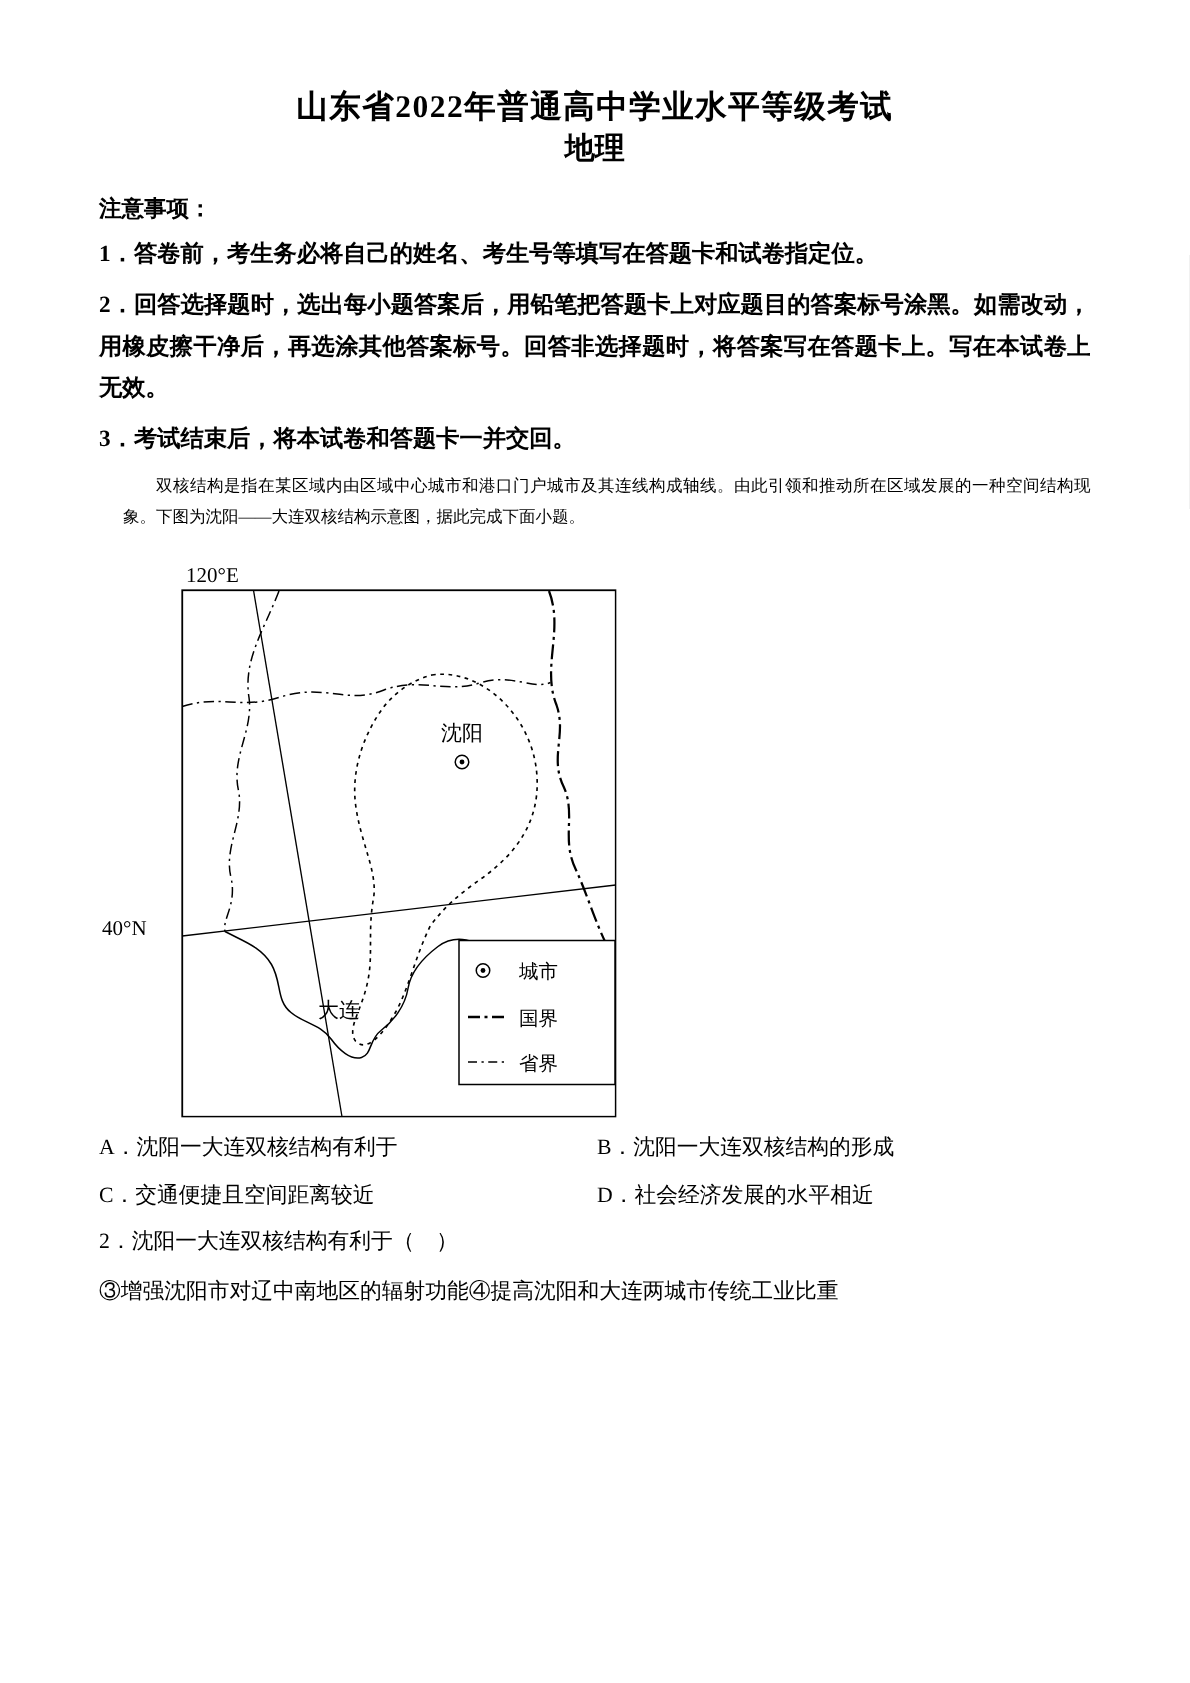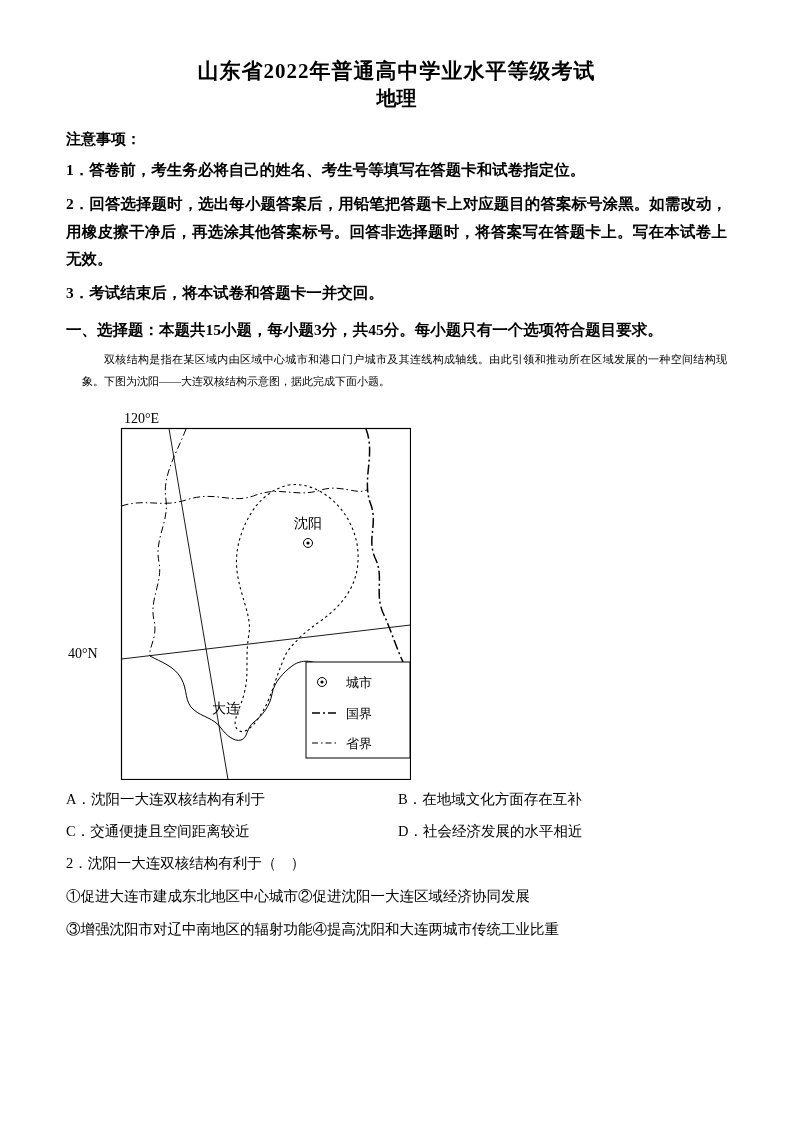--- a/index.html
+++ b/index.html
@@ -85,21 +85,20 @@
 <div class="page">
 
   <div class="doc-title">山东省2022年普通高中学业水平等级考试</div>
   <div class="doc-subject">地理</div>
 
   <div class="notice-heading">注意事项：</div>
   <div class="notice-item">1．答卷前，考生务必将自己的姓名、考生号等填写在答题卡和试卷指定位。</div>
   <div class="notice-item">2．回答选择题时，选出每小题答案后，用铅笔把答题卡上对应题目的答案标号涂黑。如需改动，用橡皮擦干净后，再选涂其他答案标号。回答非选择题时，将答案写在答题卡上。写在本试卷上无效。</div>
   <div class="notice-item">3．考试结束后，将本试卷和答题卡一并交回。</div>
 
-  <div class="section-heading">一、选择题：本题共15小题，每小题3分，共45分。每小题只有一个选项符合题目要求。</div>
   <div class="section-intro">双核结构是指在某区域内由区域中心城市和港口门户城市及其连线构成轴线。由此引领和推动所在区域发展的一种空间结构现象。下图为沈阳——大连双核结构示意图，据此完成下面小题。</div>
 
   <div class="map-figure">
     <svg width="345" height="370" viewBox="0 0 345 370">
       <defs>
         <clipPath id="mapclip">
           <rect x="55.5" y="18.5" width="289" height="351"></rect>
         </clipPath>
       </defs>
 
@@ -146,22 +145,21 @@
         <text x="280" y="308" font-size="13">国界</text>
 
         <line x1="246" y1="333" x2="272" y2="333" stroke="#000" stroke-width="1" stroke-dasharray="6 3 1.5 3"></line>
         <text x="280" y="338" font-size="13">省界</text>
       </g>
     </svg>
   </div>
 
   <div class="options-grid">
     <div>A．沈阳一大连双核结构有利于</div>
-    <div>B．在地域文化方面存在互补</div>
+    <div>B．沈阳一大连双核结构的形成</div>
     <div>C．交通便捷且空间距离较近</div>
     <div>D．社会经济发展的水平相近</div>
   </div>
 
   <div class="question-stem">2．沈阳一大连双核结构有利于（　）</div>
-  <div class="statement-line">①促进大连市建成东北地区中心城市②促进沈阳一大连区域经济协同发展</div>
   <div class="statement-line">③增强沈阳市对辽中南地区的辐射功能④提高沈阳和大连两城市传统工业比重</div>
 
 </div>
 
 </body></html>

